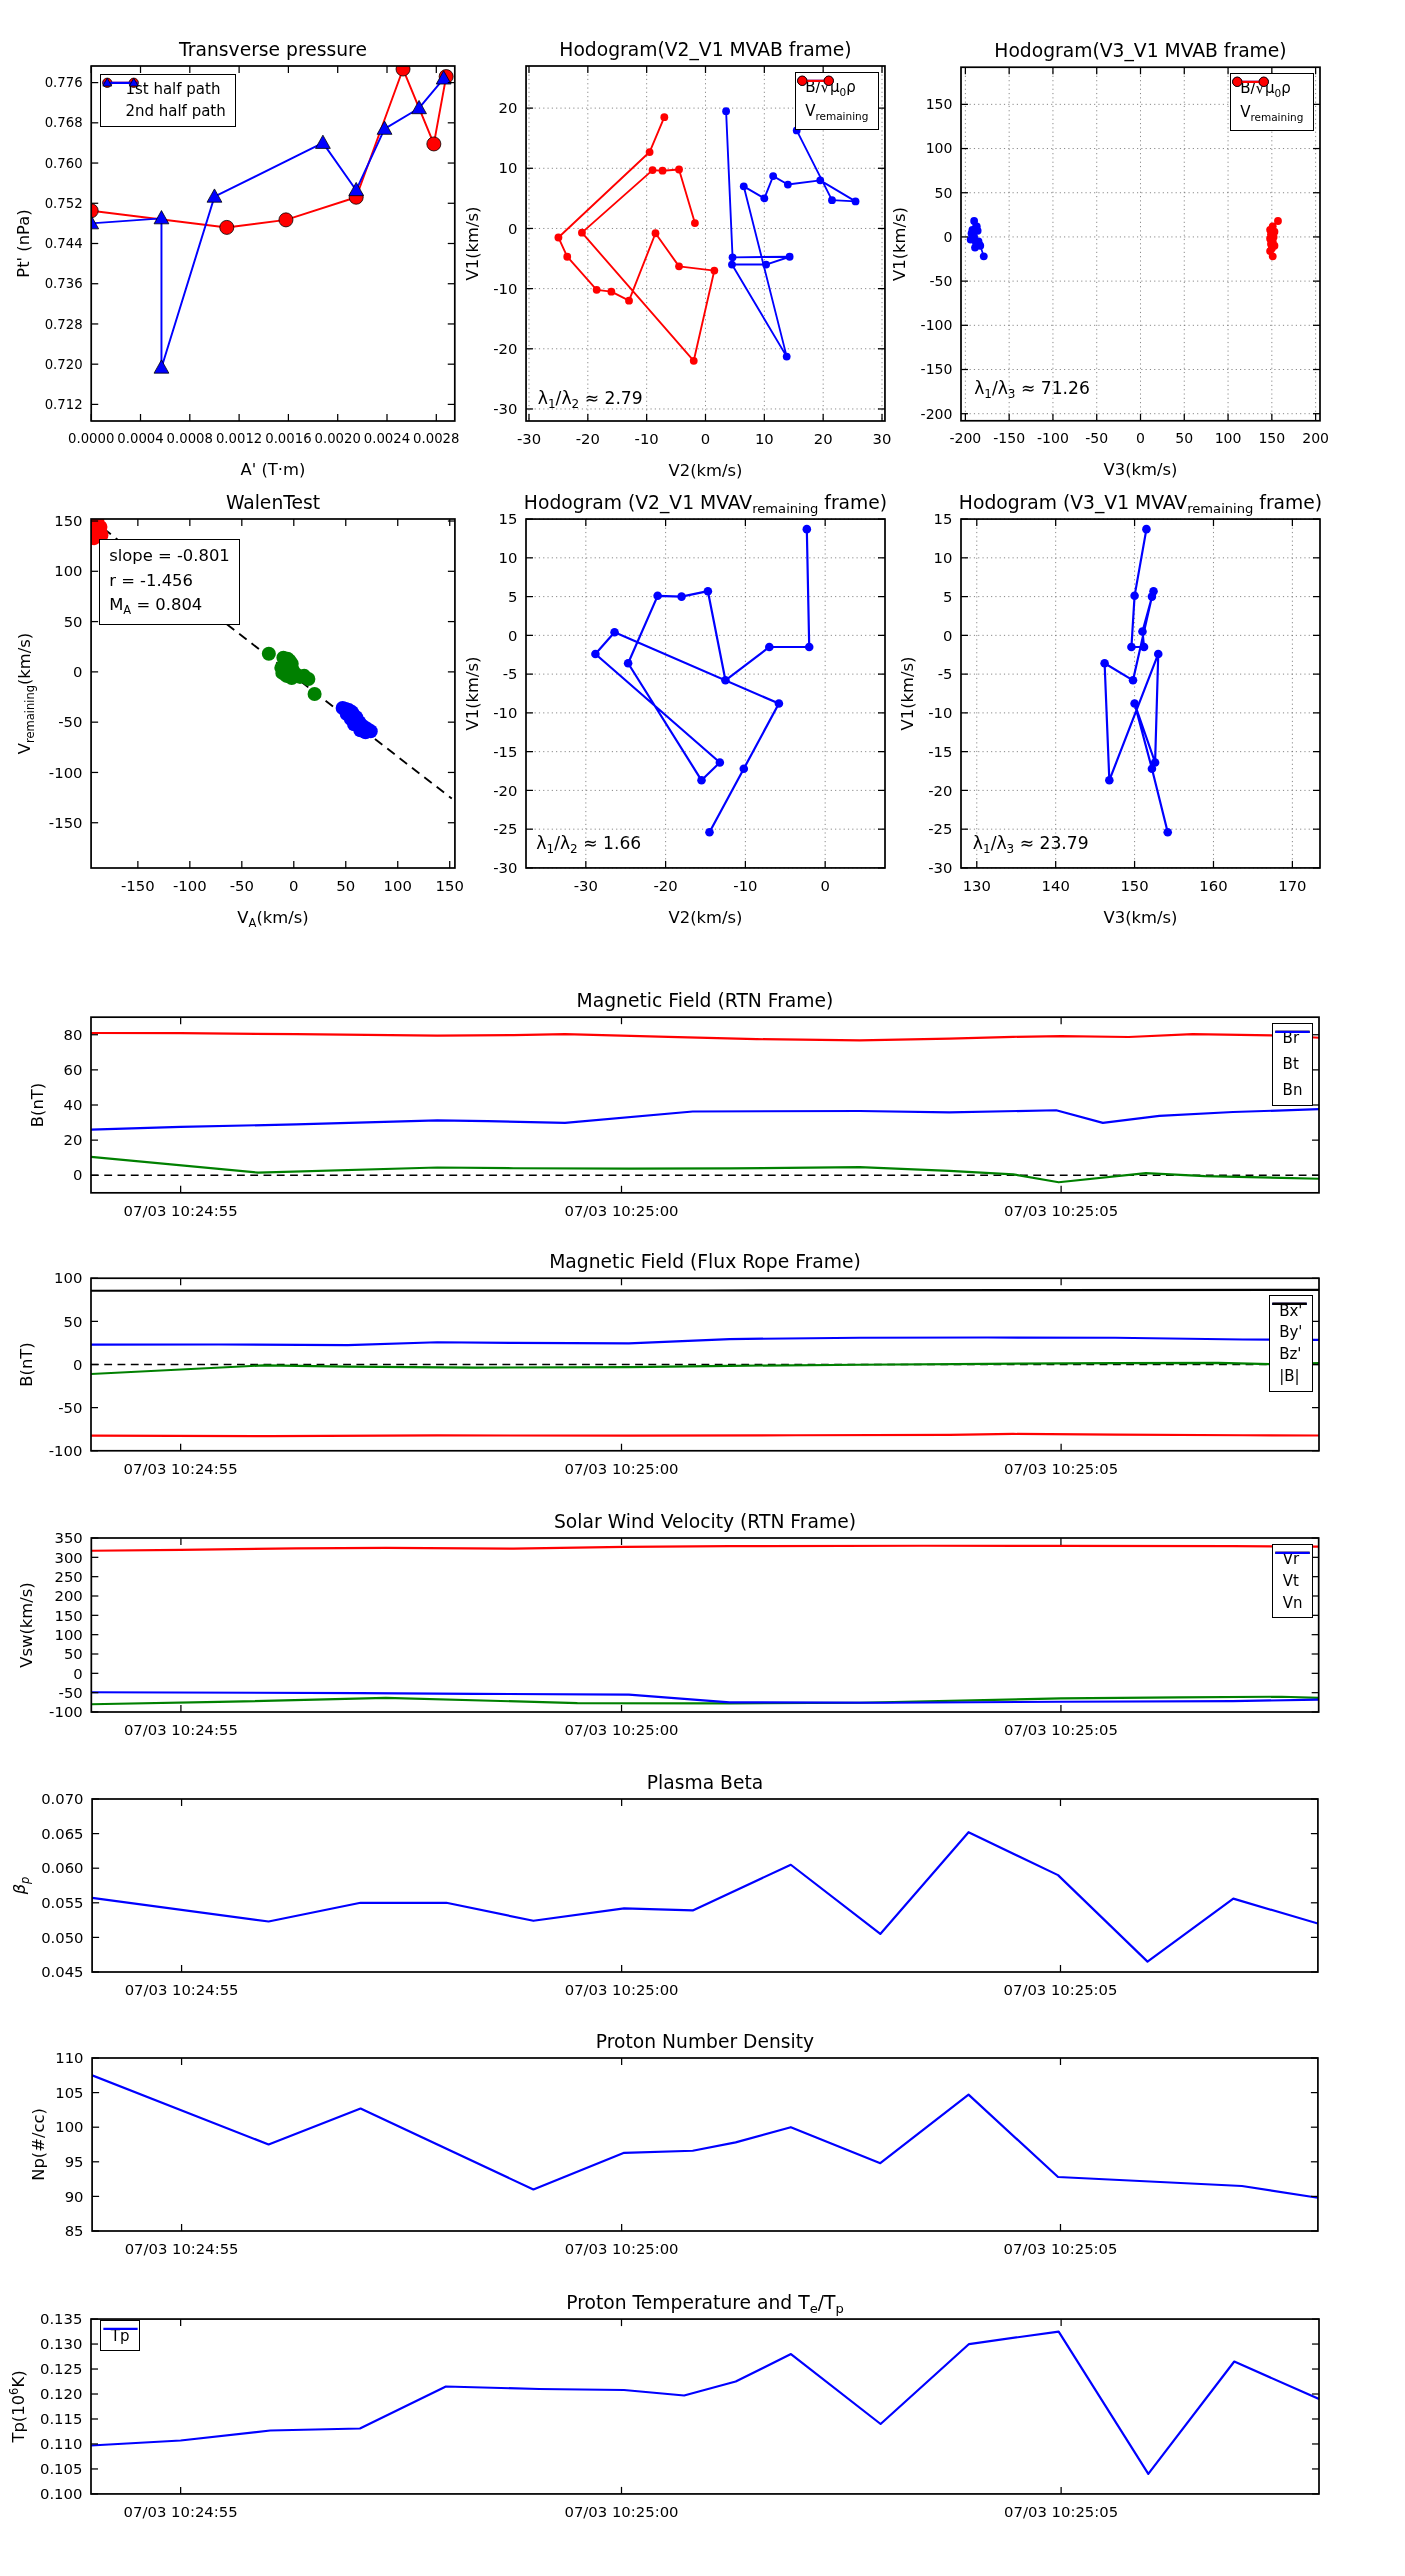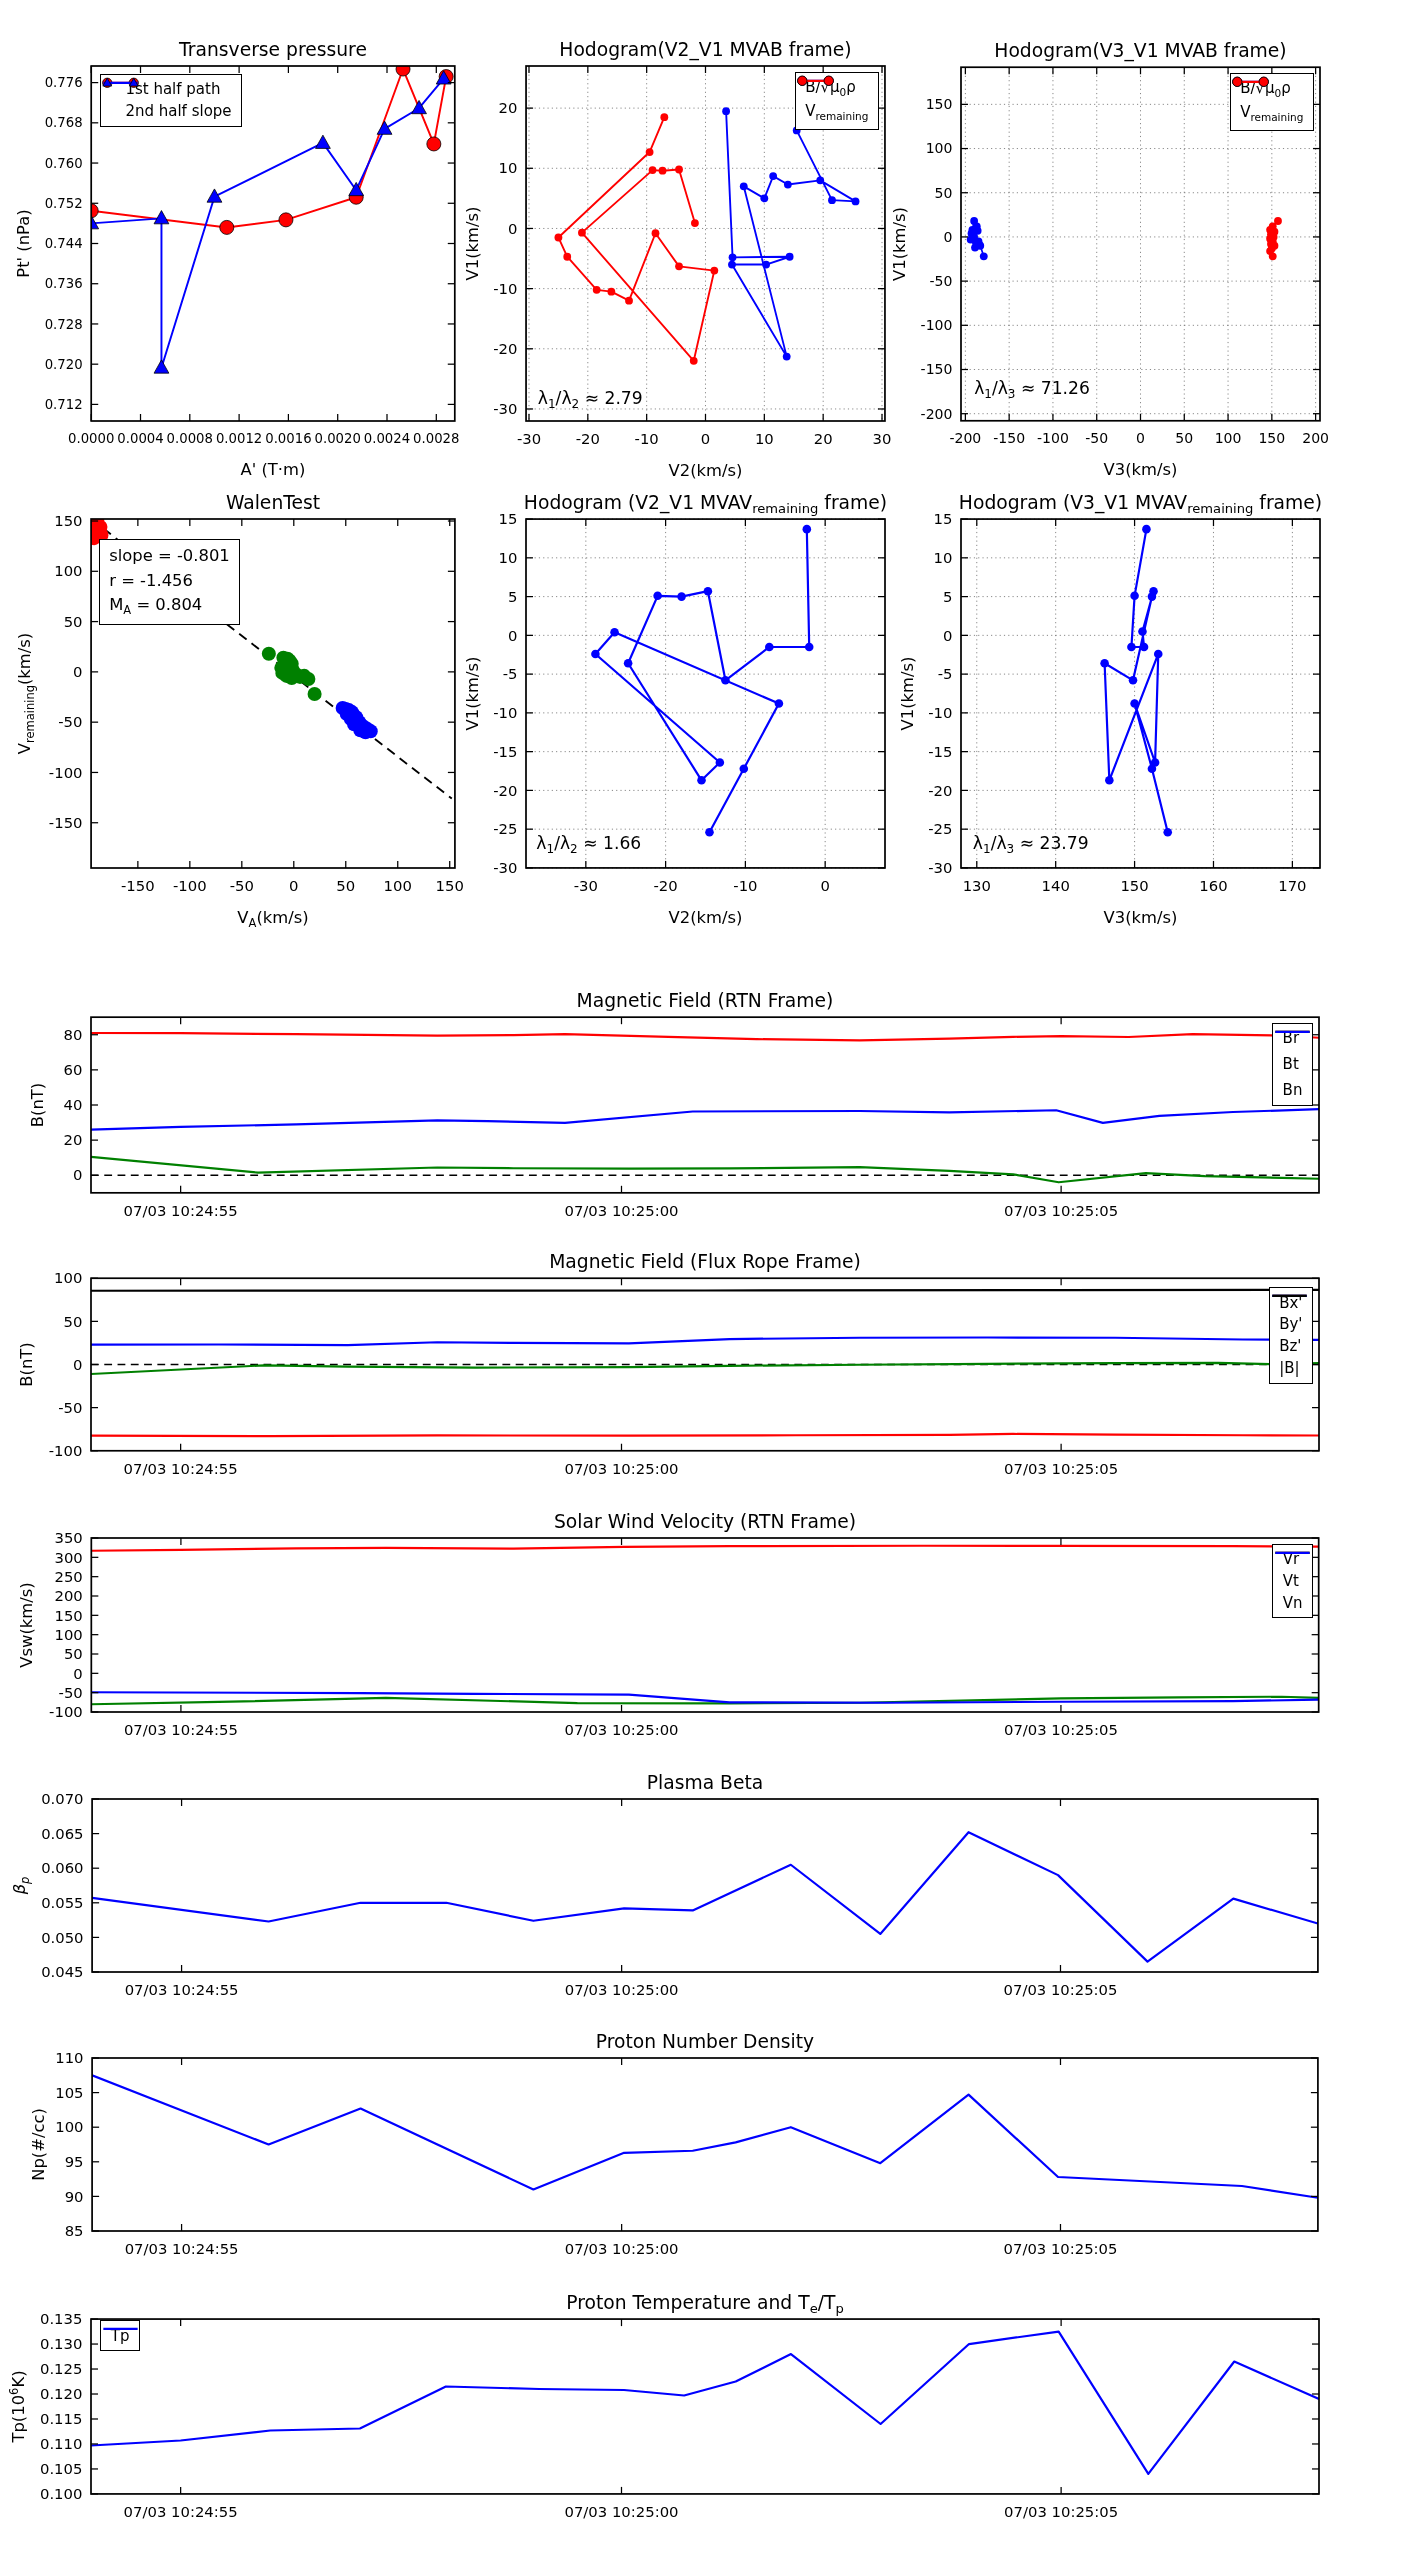--- a/index.html
+++ b/index.html
@@ -116,21 +116,21 @@
           <span>1st half path</span>
         </div>
         <div class="legend-item">
           <svg width="39" height="15.6" viewBox="0 0 50 20">
             <g>
               <line x1="3" y1="10" x2="47" y2="10" stroke="#0000ff" stroke-width="3"></line>
               <polygon points="8,4 13.7,14.2 2.3000000000000007,14.2" fill="#0000ff" stroke="#000" stroke-width="1"></polygon>
               <polygon points="42,4 47.7,14.2 36.3,14.2" fill="#0000ff" stroke="#000" stroke-width="1"></polygon>
             </g>
           </svg>
-          <span>2nd half slope</span>
+          <span>2nd half path</span>
         </div>
       </div>
     </div>
     <div class="chart" style="left: 526px; top: 66px; width: 359px; height: 355px;">
       <svg width="359" height="355" viewBox="0 0 460 455">
         <g stroke="#666" stroke-width="1" stroke-dasharray="1.5 4">
           <line x1="3.7704918032786887" y1="0" x2="3.7704918032786887" y2="455"></line>
           <line x1="79.18032786885246" y1="0" x2="79.18032786885246" y2="455"></line>
           <line x1="154.59016393442622" y1="0" x2="154.59016393442622" y2="455"></line>
           <line x1="230" y1="0" x2="230" y2="455"></line>
@@ -797,21 +797,21 @@
         <text x="679.536" y="251" text-anchor="middle" font-size="19">07/03 10:25:00</text>
         <text x="1242.67" y="251" text-anchor="middle" font-size="19">07/03 10:25:05</text>
         <text x="-11" y="227.65" text-anchor="end" font-size="19">-100</text>
         <text x="-11" y="172.4" text-anchor="end" font-size="19">-50</text>
         <text x="-11" y="117.15" text-anchor="end" font-size="19">0</text>
         <text x="-11" y="61.9" text-anchor="end" font-size="19">50</text>
         <text x="-11" y="6.6499999999999995" text-anchor="end" font-size="19">100</text>
         <text x="786.5" y="-13" text-anchor="middle" font-size="24"><tspan dy="0">Magnetic Field (Flux Rope Frame)</tspan></text>
         <text transform="translate(-76,110.5) rotate(-90)" text-anchor="middle" font-size="21"><tspan dy="0">B(nT)</tspan></text>
       </svg>
-      <div class="legend" style="right: 6.2px; top: 9px; margin-left: 8px;">
+      <div class="legend" style="right: 6.2px; top: 17px; margin-left: 8px;">
         <div class="legend-item">
           <svg width="39" height="15.6" viewBox="0 0 50 20">
             <g>
               <line x1="3" y1="10" x2="47" y2="10" stroke="#ff0000" stroke-width="3"></line>
             </g>
           </svg>
           <span>Bx'</span>
         </div>
         <div class="legend-item">
           <svg width="39" height="15.6" viewBox="0 0 50 20">

